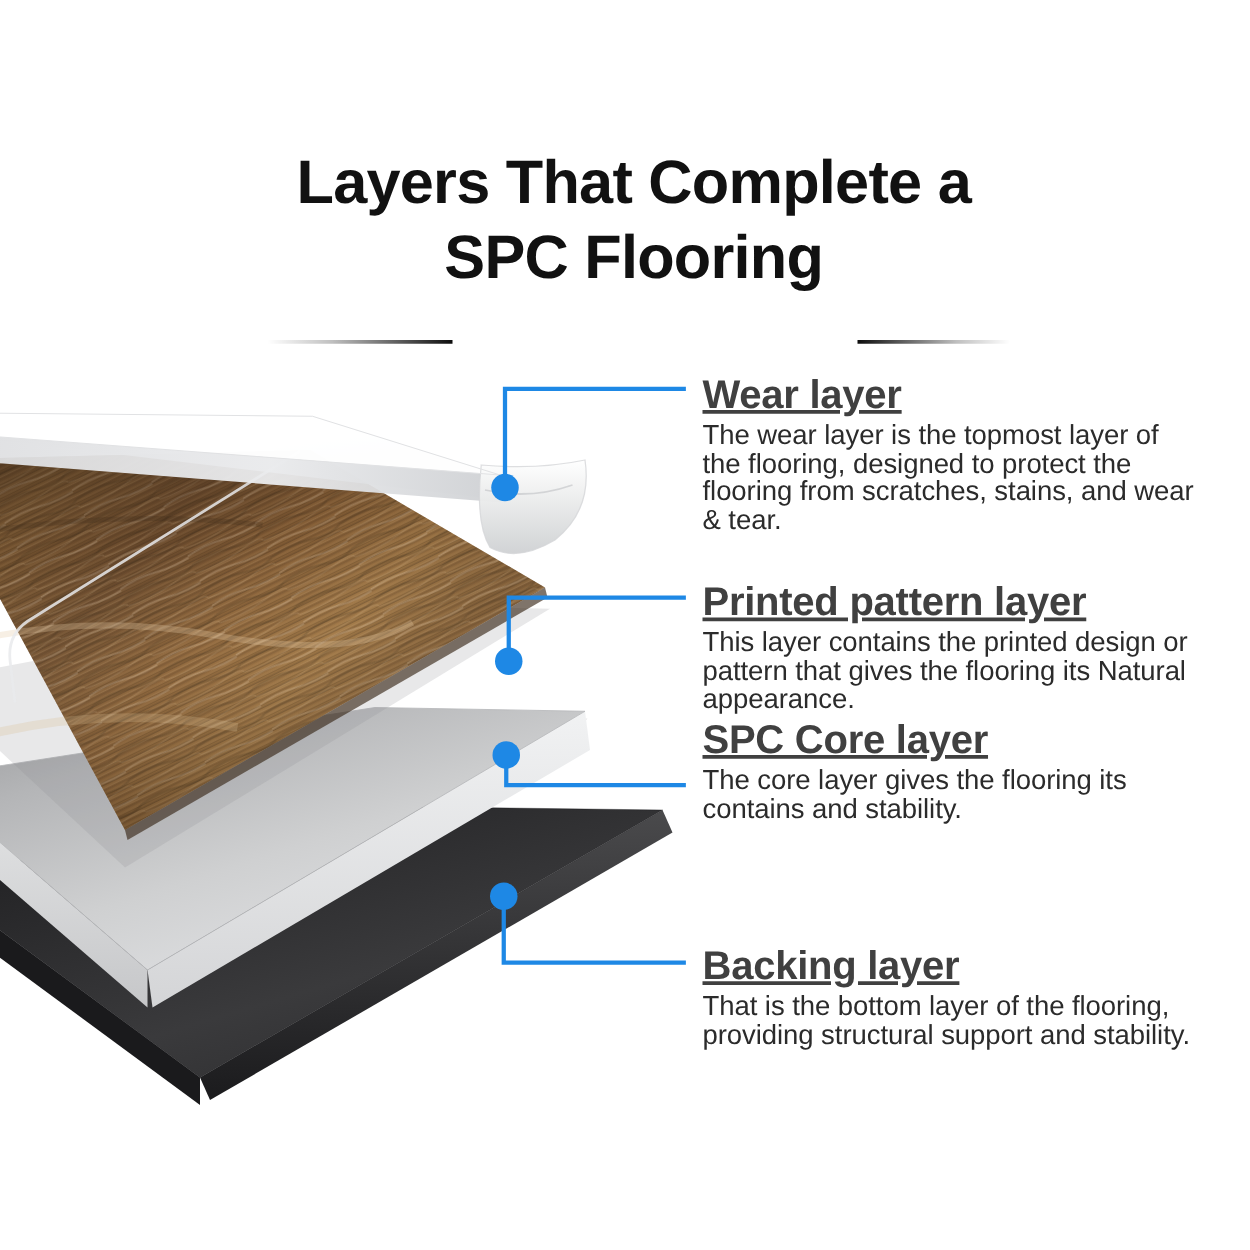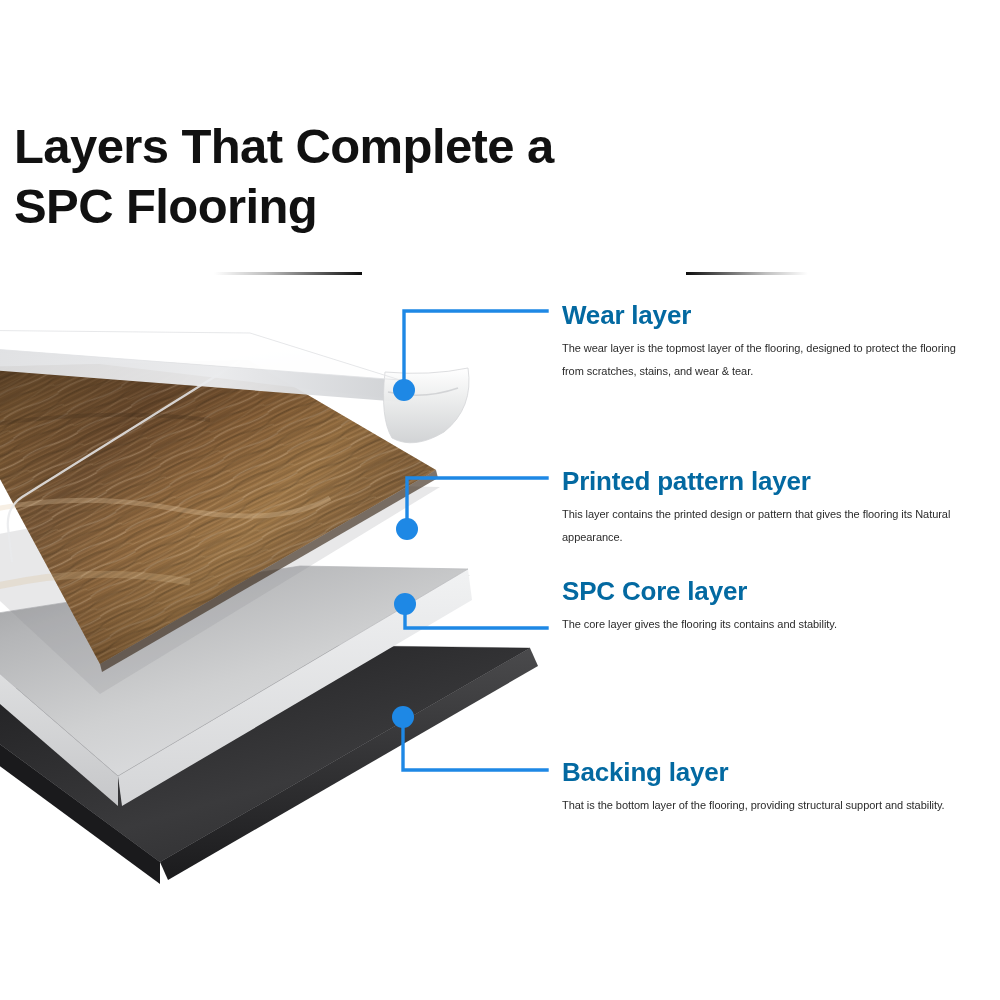--- a/index.html
+++ b/index.html
@@ -7,21 +7,21 @@
   body {
     font-family:"Liberation Sans", sans-serif;
     position:relative;
     overflow:hidden;
     -webkit-font-smoothing:antialiased;
   }
   .stage { position:absolute; inset:0; width:1000px; height:1000px; }
 
   
   .title-block {
-    position:absolute; left:0; top:118px; width:1000px; padding-left:14px;
+    position:absolute; left:0; top:118px; width:1000px; text-align:center;padding-left:14px;
   }
   .title-line1, .title-line2 {
     font-weight:700;
     font-size:49px;
     line-height:56px;
     letter-spacing:-0.6px;
     color:#111111;
     white-space:nowrap;
   }
   .title-line2-wrap {
@@ -36,25 +36,25 @@
     background:linear-gradient(to right, rgba(0,0,0,0) 0%, rgba(0,0,0,0.25) 35%, #0d0d0d 100%);
   }
   .rule-right {
     left:672px; width:122px;
     background:linear-gradient(to left, rgba(0,0,0,0) 0%, rgba(0,0,0,0.25) 35%, #0d0d0d 100%);
   }
 
   
   .callout { position:absolute; left:562px; width:400px; }
   .callout h3 {
-    font-size:26px; font-weight:600; color:#0369a1;
-    letter-spacing:-0.2px; line-height:32px; margin-bottom:6px;
+    font-size:32px; font-weight:600; color:#404040;
+    letter-spacing:-0.2px; line-height:32px; margin-bottom:6px;text-decoration:underline;
   }
   .callout p {
-    font-size:11px; font-weight:400; color:#2b2b2b;
+    font-size:22px; font-weight:400; color:#2b2b2b;
     line-height:22.5px; letter-spacing:-0.05px;
   }
   .c1 { top:299px; }
   .c2 { top:465px; }
   .c3 { top:575px; }
   .c4 { top:756px; }
 
   
   .art { position:absolute; left:0; top:0; }
   .connectors { position:absolute; left:0; top:0; }

